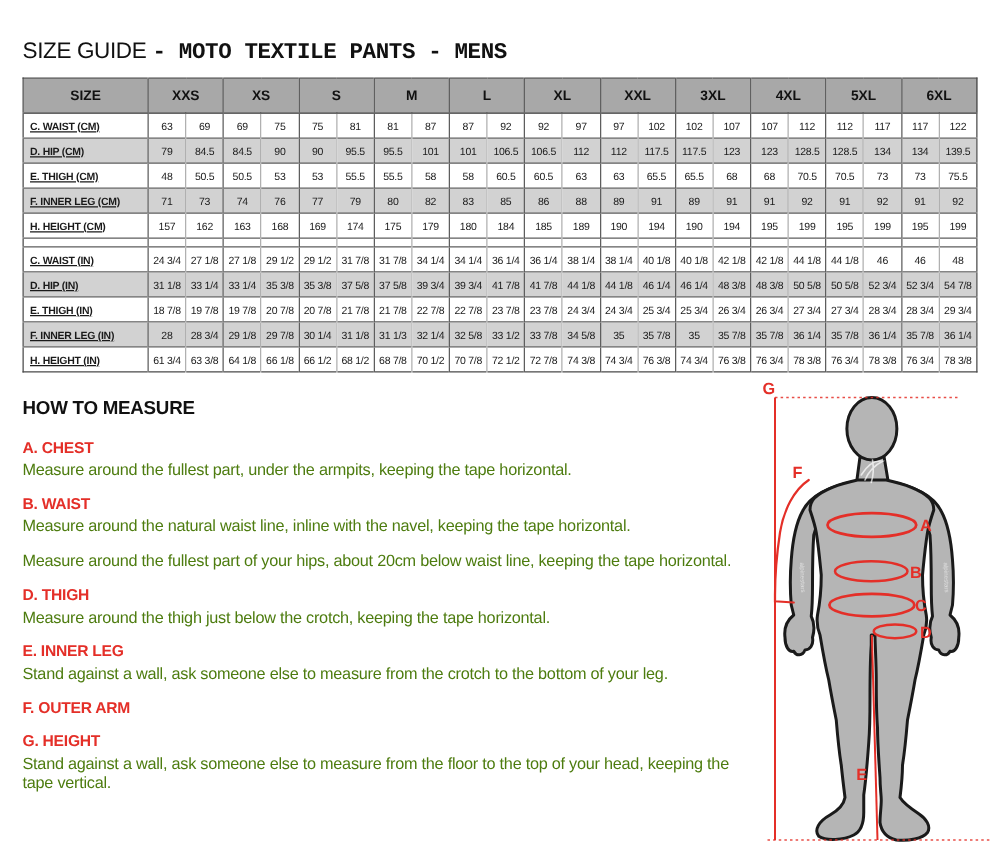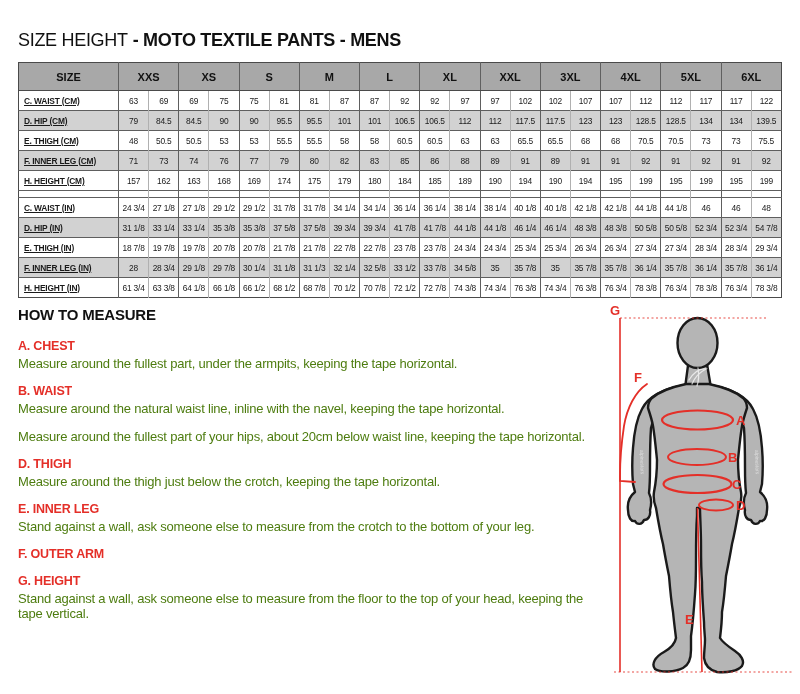--- a/index.html
+++ b/index.html
@@ -3,54 +3,54 @@
 <meta charset="utf-8">
 <style>
   html,body{margin:0;padding:0;}
   body{
     width:800px;height:694px;position:relative;background:#ffffff;
     font-family:"Liberation Sans",sans-serif;color:#141414;overflow:hidden;
   }
   
   .title{position:absolute;left:18px;top:30px;font-size:18px;letter-spacing:-0.3px;color:#111;white-space:nowrap;}
   .title .pre{font-weight:500;}
-  .title .emph{font-weight:800;margin-left:5px;}
+  .title .emph{font-weight:800;margin-left:5px;font-family:Liberation Mono, monospace;}
   
   .tablewrap{position:absolute;left:18px;top:62px;width:764px;}
   table{border-collapse:collapse;table-layout:fixed;width:764px;border:1px solid #4a4a4a;}
   col.c-label{width:100px;}
   th{
     background:#a8a8a8;color:#111;font-size:11px;font-weight:bold;height:25px;
     border-left:1px solid #606060;border-bottom:1px solid #4a4a4a;
   }
   th.corner{border-left:none;}
   td{
     height:19px;font-size:8.4px;letter-spacing:-0.2px;text-align:center;padding:0;
     border-top:1px solid #5e5e5e;border-left:1px solid #b0b0b0;
     white-space:nowrap;overflow:hidden;color:#1a1a1a;
   }
   td:nth-child(2n){border-left-color:#5e5e5e;}
   td.lbl{text-align:left;padding-left:5px;font-weight:bold;border-left:none;text-decoration:underline;}
   tr.stripe td{background:#d2d2d2;}
   tr.sep td{height:6px;background:#ffffff;}
   
-  .howto{position:absolute;left:18px;top:306px;width:572px;}
+  .howto{position:absolute;left:18px;top:318px;width:572px;}
   .howto-heading{font-size:15px;font-weight:800;letter-spacing:-0.2px;color:#111;margin-bottom:16px;}
   .mitem{margin-bottom:13px;}
   .mlabel{font-size:12.5px;font-weight:800;color:#e42f28;letter-spacing:-0.2px;margin-bottom:3px;}
   .mtext{font-size:13px;color:#4d7c0f;letter-spacing:-0.2px;line-height:15px;}
   
   .figure{position:absolute;left:590px;top:300px;width:210px;height:394px;}
   .figlabel{font-family:"Liberation Sans",sans-serif;font-size:13px;font-weight:bold;fill:#e42f28;}
 </style>
 </head>
 <body>
 
 <div class="title">
-  <span class="pre">SIZE HEIGHT</span><span class="emph">- MOTO TEXTILE PANTS - MENS</span>
+  <span class="pre">SIZE GUIDE</span><span class="emph">- MOTO TEXTILE PANTS - MENS</span>
 </div>
 
 <div class="tablewrap">
   <table>
     <colgroup>
       <col class="c-label">
     </colgroup>
     <thead>
       <tr>
         <th class="corner">SIZE</th>

